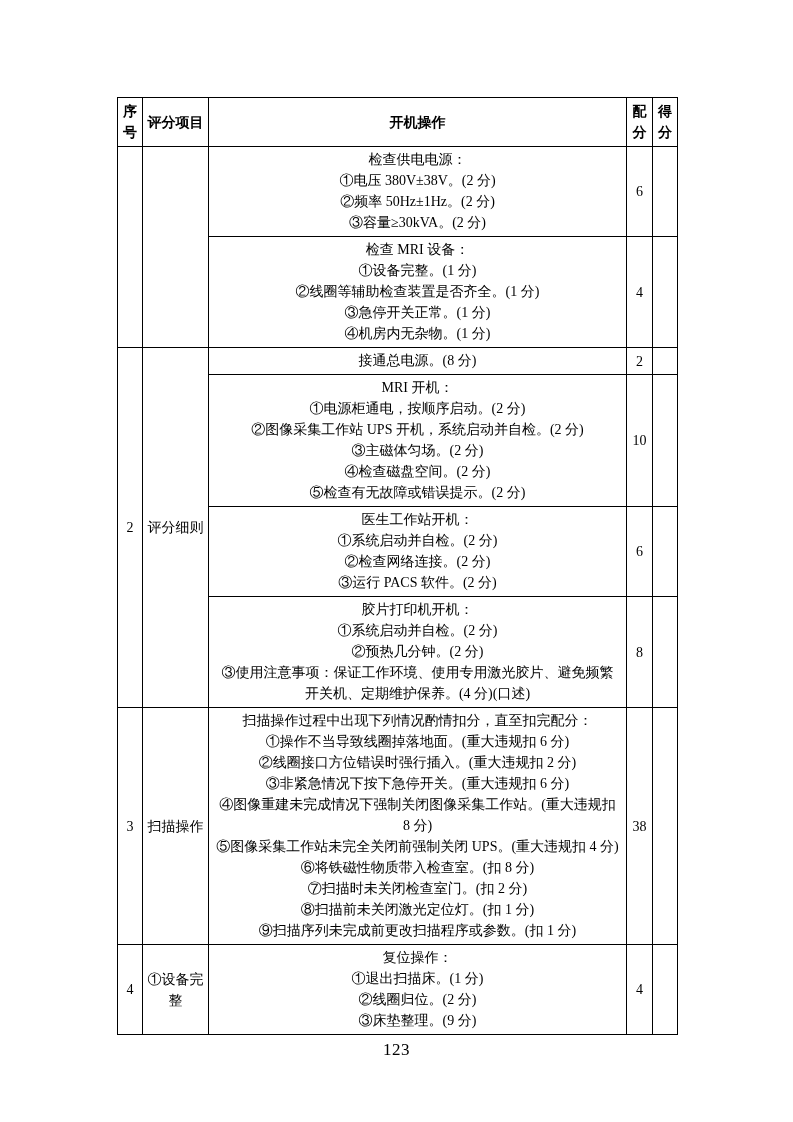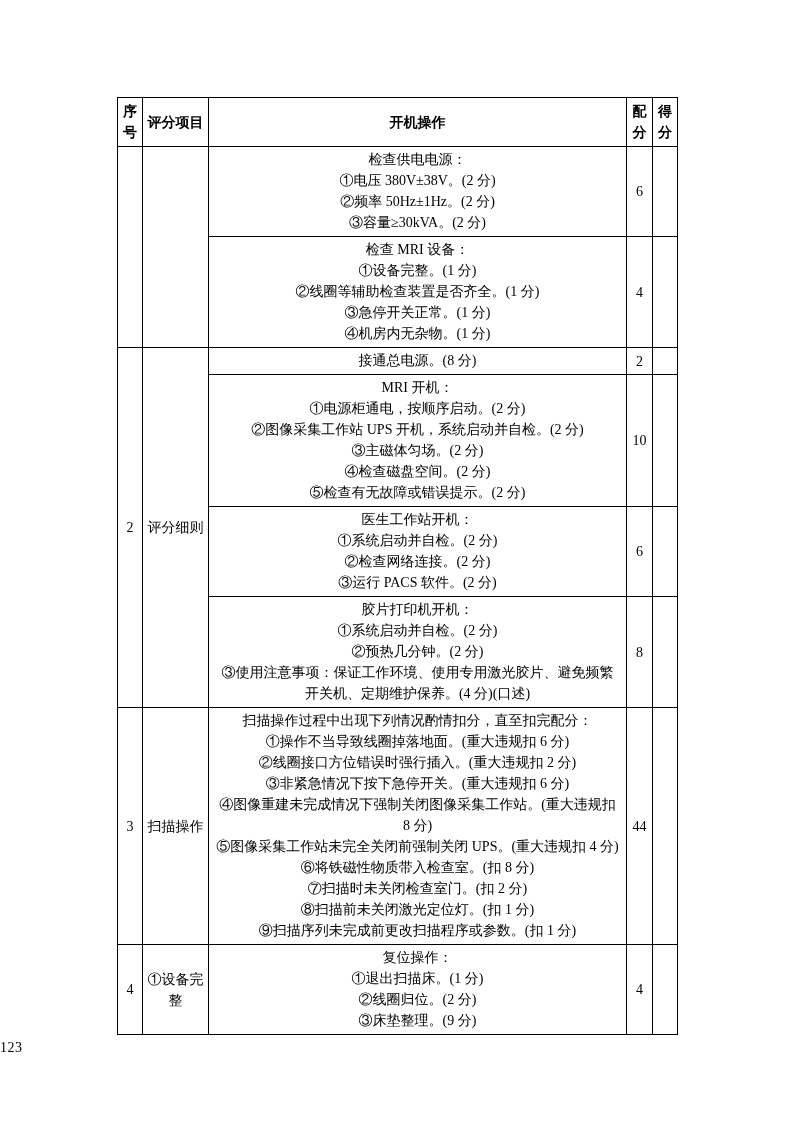--- a/index.html
+++ b/index.html
@@ -48,21 +48,22 @@
     vertical-align: middle;
     padding: 2px 6px 3px 6px;
     white-space: pre-line;
     word-break: break-all;
   }
   .page-number {
     position: absolute;
     top: 1040px;
     left: 0;
     width: 100%;
-    font-size: 14px;
+    text-align: center;
+    font-size: 17px;
     letter-spacing: 0.5px;
   }
 </style>
 </head>
 <body>
 
 <div class="page">
 
   <table class="score-table">
     <colgroup>
@@ -146,21 +147,21 @@
         <td class="c-detail">扫描操作过程中出现下列情况酌情扣分，直至扣完配分：
 ①操作不当导致线圈掉落地面。(重大违规扣 6 分)
 ②线圈接口方位错误时强行插入。(重大违规扣 2 分)
 ③非紧急情况下按下急停开关。(重大违规扣 6 分)
 ④图像重建未完成情况下强制关闭图像采集工作站。(重大违规扣 8 分)
 ⑤图像采集工作站未完全关闭前强制关闭 UPS。(重大违规扣 4 分)
 ⑥将铁磁性物质带入检查室。(扣 8 分)
 ⑦扫描时未关闭检查室门。(扣 2 分)
 ⑧扫描前未关闭激光定位灯。(扣 1 分)
 ⑨扫描序列未完成前更改扫描程序或参数。(扣 1 分)</td>
-        <td class="c-points">44</td>
+        <td class="c-points">38</td>
         <td class="c-score"></td>
       </tr>
 
       <tr>
         <td class="c-no">4</td>
         <td class="c-item">①设备完整</td>
         <td class="c-detail">复位操作：
 ①退出扫描床。(1 分)
 ②线圈归位。(2 分)
 ③床垫整理。(9 分)</td>

